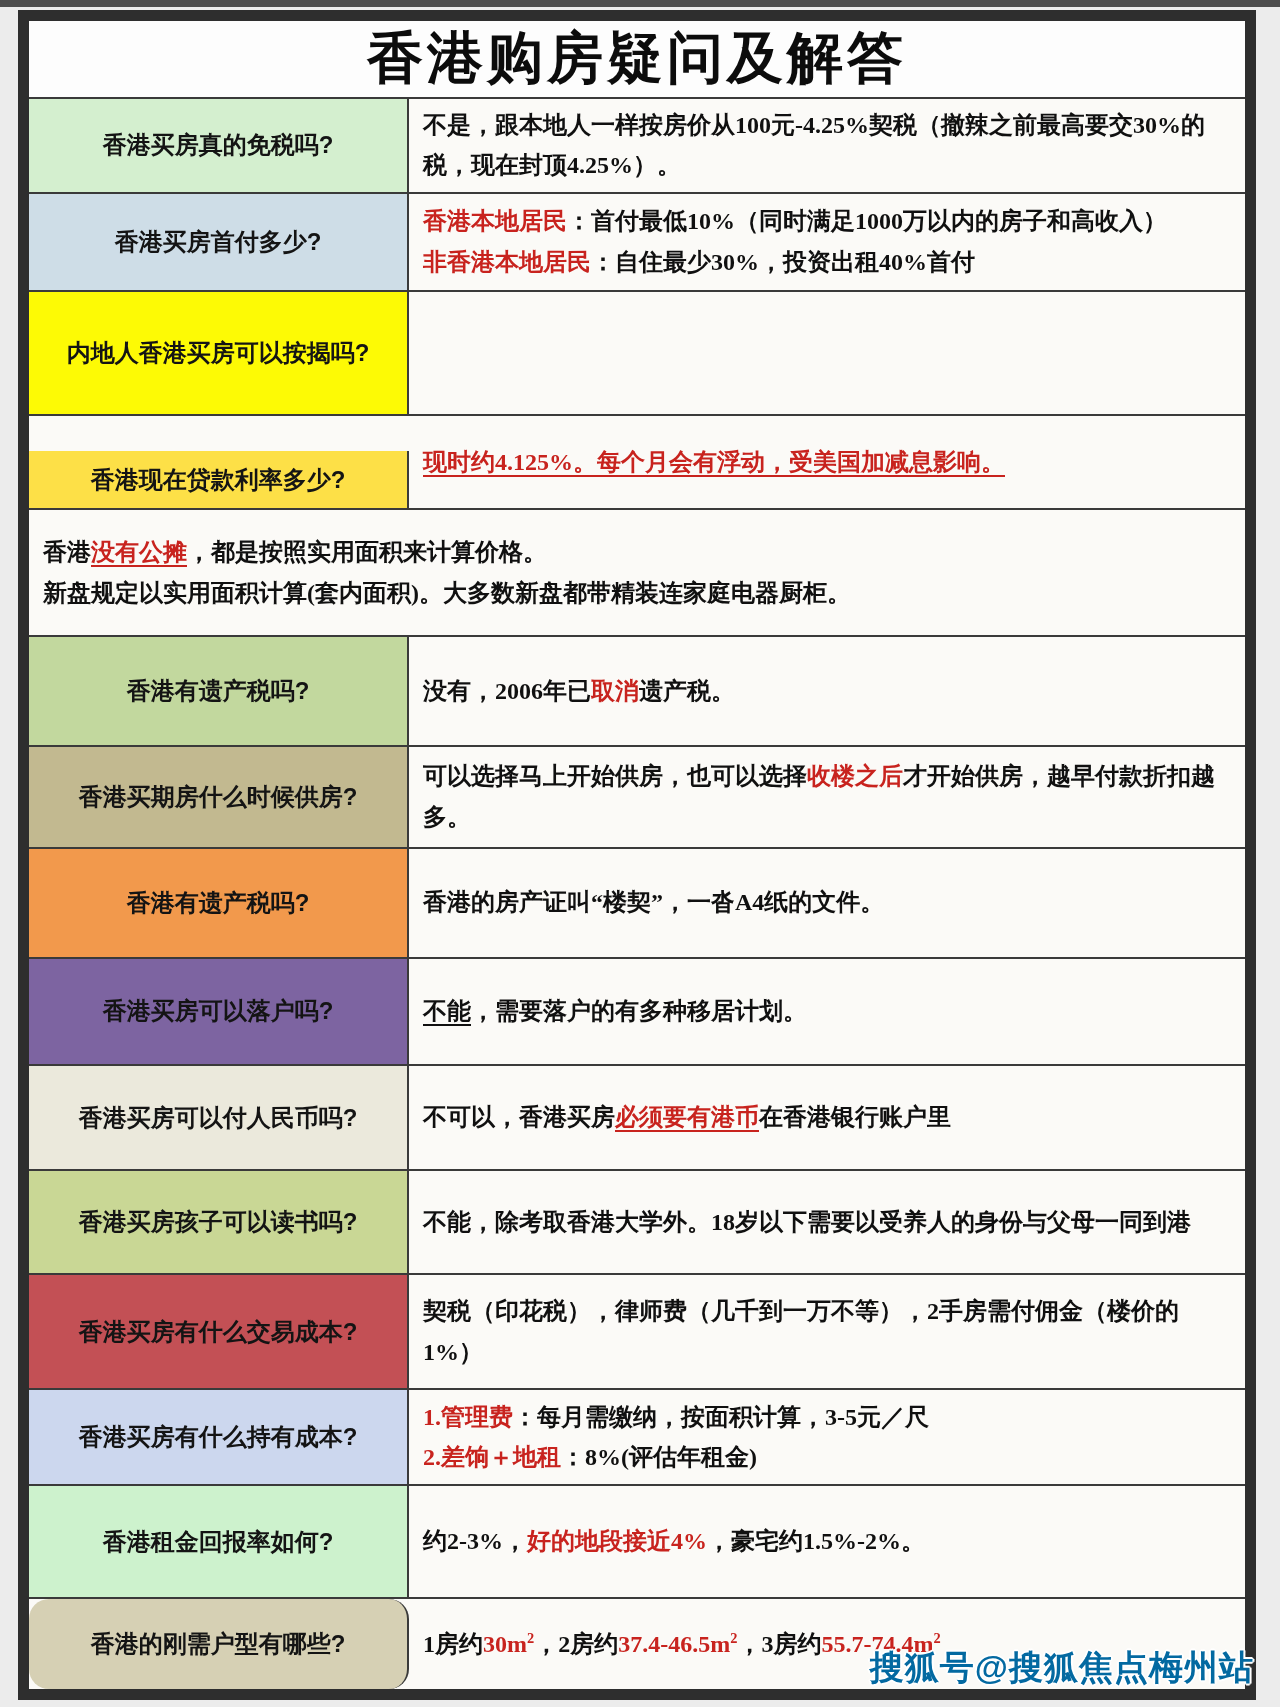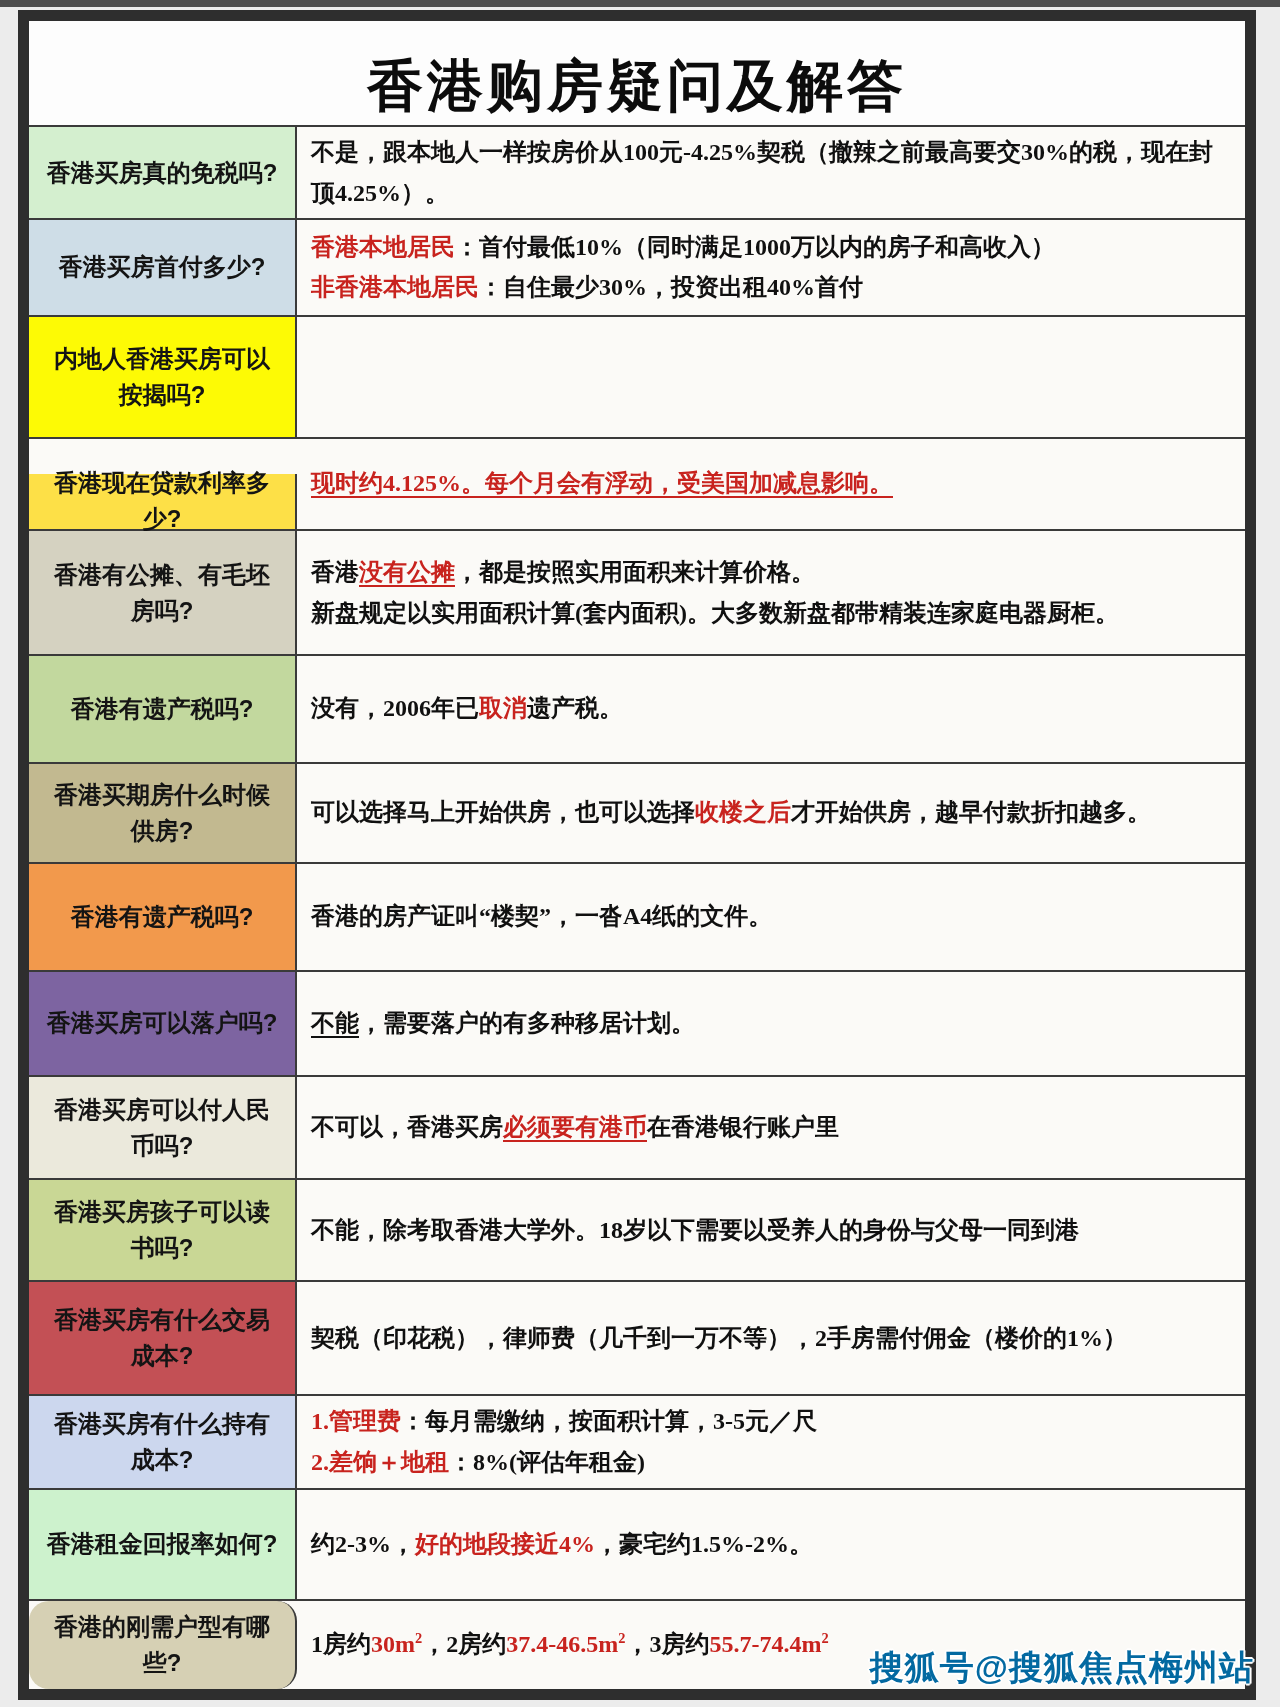--- a/index.html
+++ b/index.html
@@ -20,26 +20,25 @@
   }
   .title-bar{
     background:#fdfdfd;
     display:flex;align-items:center;justify-content:center;
     border-bottom:2px solid #3a3a3a;
   }
   .title-text{
     font-size:56px;font-weight:900;color:#0c0c0c;
     letter-spacing:4px;
     font-family:Liberation Mono, monospace;
-    margin-top:28px;
   }
   .row{display:flex;border-bottom:2px solid #3a3a3a;min-height:0;}
   .row:last-child{border-bottom:none;}
   .qcell{
-    width:268px;flex:none;
+    width:380px;flex:none;
     border-right:2px solid #3a3a3a;
     display:flex;align-items:center;justify-content:center;
     text-align:center;
     padding:6px 16px;box-sizing:border-box;
   }
   .qtext{
     font-size:24px;font-weight:bold;color:#141414;
     line-height:1.5;
   }
   .acell{
@@ -102,23 +101,20 @@
   <div class="row" style="flex:94 0 0;">
     <div class="qcell" style="background-color: #fde047; margin-top: 35px;">
       <span class="qtext">香港现在贷款利率多少?</span>
     </div>
     <div class="acell">
       <div class="atext"><span class="red u">现时约4.125%。每个月会有浮动，受美国加减息影响。</span></div>
     </div>
   </div>
 
   <div class="row" style="flex:128 0 0;">
-    <div class="qcell" style="background-color: rgb(213, 210, 193);">
-      <span class="qtext">香港有公摊、有毛坯房吗?</span>
-    </div>
     <div class="acell">
       <div class="atext"><span>香港</span><span class="red u">没有公摊</span><span>，都是按照实用面积来计算价格。</span><br><span>新盘规定以实用面积计算(套内面积)。大多数新盘都带精装连家庭电器厨柜。</span></div>
     </div>
   </div>
 
   <div class="row" style="flex:110 0 0;">
     <div class="qcell" style="background-color: rgb(194, 216, 158);">
       <span class="qtext">香港有遗产税吗?</span>
     </div>
     <div class="acell">

